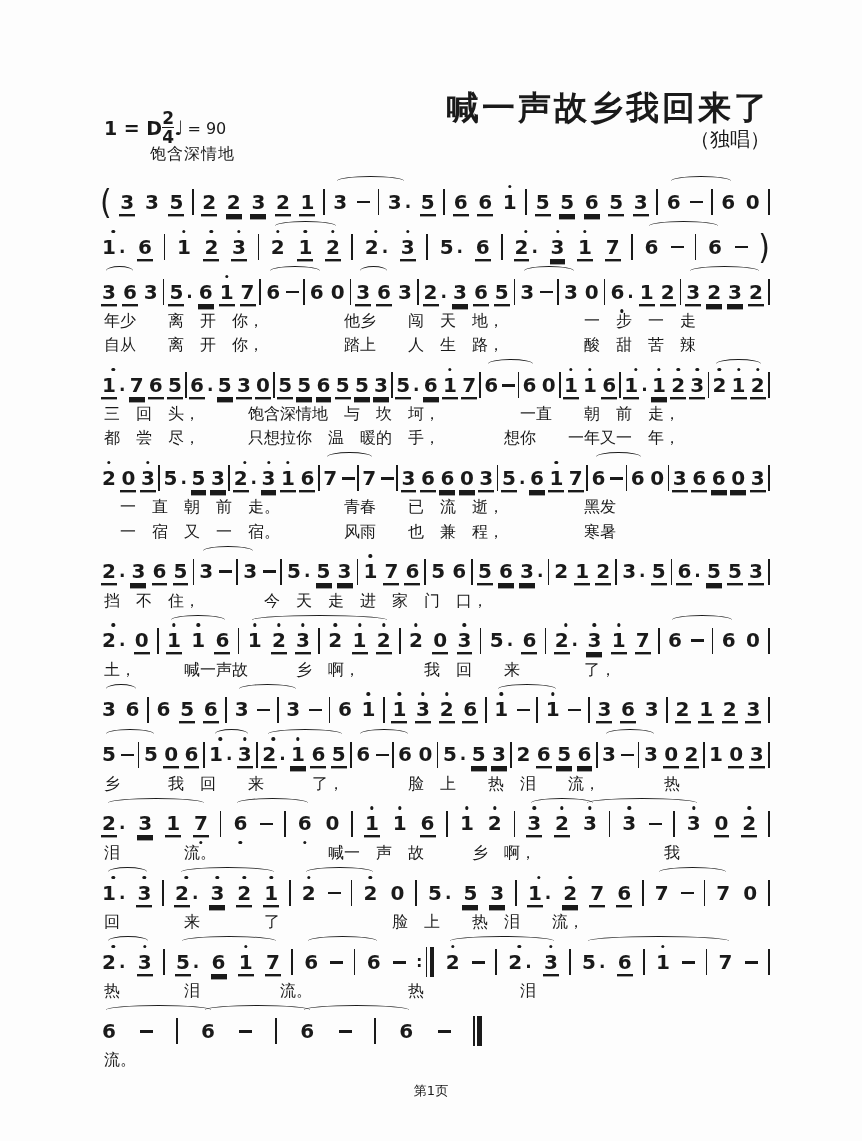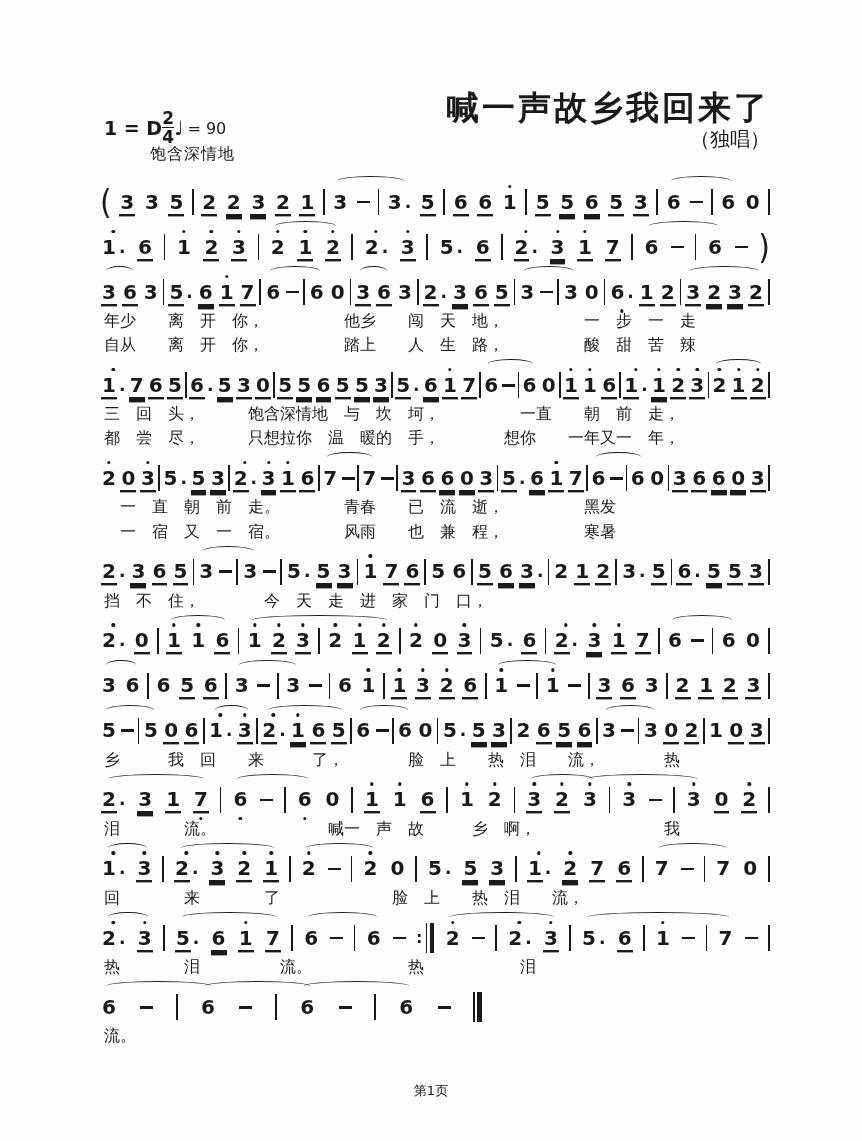--- a/index.html
+++ b/index.html
@@ -822,20 +822,21 @@
               <span class="g">6</span>
             </span>
             <span class="tok">
               <span class="g">0</span>
             </span>
             <span class="bar"></span>
             <div class="arc" style="left: 70.8px; width: 54.4px;"></div>
             <div class="arc" style="left: 151.8px; width: 135.4px;"></div>
             <div class="arc" style="left: 571.8px; width: 60.4px;"></div>
           </div>
+          <div class="lyr">土，　　　喊一声故　　　乡　啊，　　　　我　回　　来　　　　了，</div>
         </div>
         <div class="sline">
           <div class="noterow">
             <span class="tok">
               <span class="g">3</span>
             </span>
             <span class="tok">
               <span class="g">6</span>
             </span>
             <span class="bar"></span>

